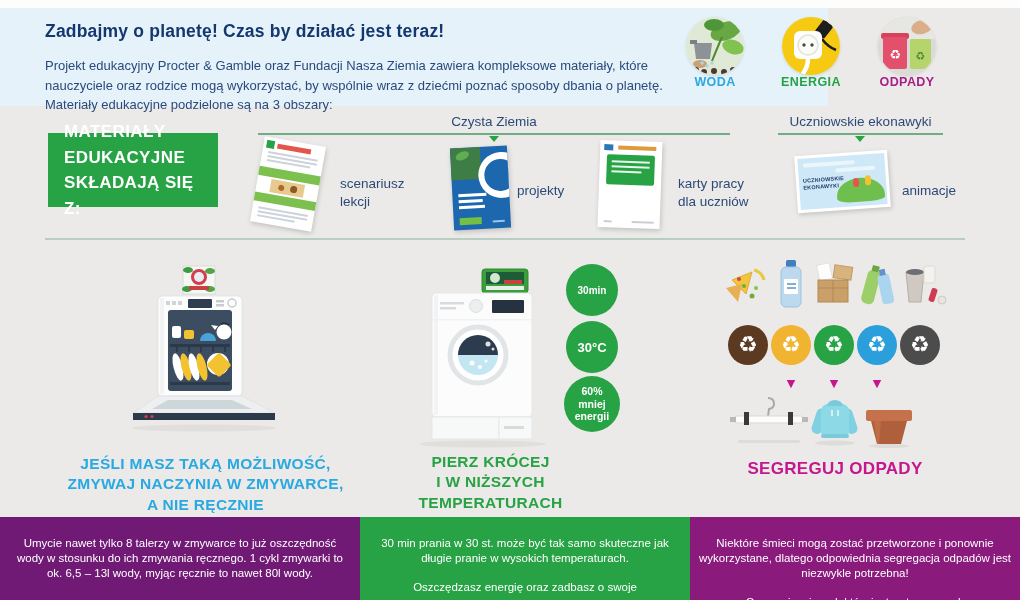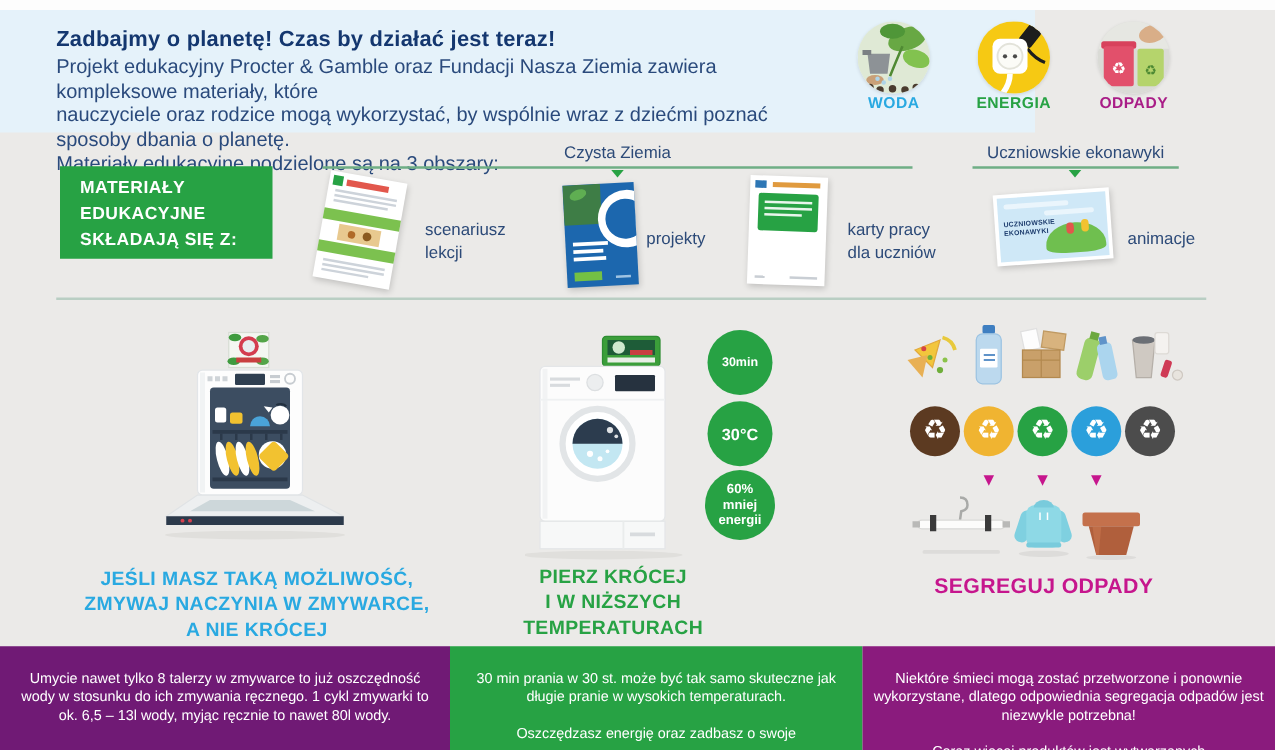--- a/index.html
+++ b/index.html
@@ -5,30 +5,30 @@
   html,body{margin:0;padding:0;}
   .page{position:relative;width:1020px;height:600px;overflow:hidden;background:#ebeae8;
         font-family:"Liberation Sans",sans-serif;}
   .abs{position:absolute;}
   .preline{white-space:pre-line;}
 
   
   #top-strip{left:0;top:0;width:1020px;height:8px;background:#fdfdfd;}
   #hero{left:0;top:8px;width:828px;height:98px;background:#e5f2fa;}
   #hero-title{left:45px;top:13px;margin:0;font-size:17.5px;font-weight:bold;color:#14376f;letter-spacing:.2px;}
-  #hero-body{left:45px;top:36px;margin:0;width:620px;font-size:16px;line-height:19.5px;color:#2a4a7c;}
+  #hero-body{left:45px;top:48px;margin:0;width:620px;font-size:13px;line-height:19.5px;color:#2a4a7c;}
   #areas{left:678px;top:9px;display:flex;gap:22px;}
   .area{width:74px;text-align:center;}
   .area-circle{width:58px;height:58px;border-radius:50%;overflow:hidden;margin:0 auto;box-shadow:0 1px 3px rgba(0,0,0,.12);}
   .area-label{display:block;margin-top:0;font-size:12.5px;font-weight:bold;letter-spacing:.4px;}
 
   
   #green-box{left:48px;top:133px;width:170px;height:74px;background:#27a244;color:#fff;
              display:flex;align-items:center;padding:0 16px;box-sizing:border-box;
-             font-size:14px;font-weight:bold;line-height:1.5;letter-spacing:.4px;}
+             font-size:17px;font-weight:bold;line-height:1.5;letter-spacing:.4px;}
   .grp-title{font-size:13.5px;color:#2c4a78;text-align:center;}
   #grp1-title{left:258px;top:114px;width:472px;}
   #grp2-title{left:778px;top:114px;width:165px;}
   .grp-line{height:1.5px;background:#6fae85;}
   #grp1-line{left:258px;top:133px;width:472px;}
   #grp2-line{left:778px;top:133px;width:165px;}
   .grp-tri{width:0;height:0;border-left:5px solid transparent;border-right:5px solid transparent;border-top:6px solid #27a244;}
   #grp1-tri{left:489px;top:136px;}
   #grp2-tri{left:855px;top:136px;}
   .doc-label{font-size:13.5px;color:#2c4a78;line-height:1.35;}
@@ -265,21 +265,21 @@
     <rect x="44" y="126" width="60" height="3" fill="#2b394a"></rect>
 
     <polygon points="32,140 116,140 149,157 7,157" fill="#edeff0" stroke="#e0e3e5"></polygon>
     <polygon points="42,144 106,144 126,153 26,153" fill="#cdd7da"></polygon>
     <rect x="7" y="157" width="142" height="7" fill="#2c3a4b"></rect>
     <circle cx="20" cy="160.5" r="1.6" fill="#d6404e"></circle>
       <circle cx="26" cy="160.5" r="1.6" fill="#d6404e"></circle>
   </svg>
   <h2 class="abs tip-heading preline" id="tip1" style="color:#29a9e1">JEŚLI MASZ TAKĄ MOŻLIWOŚĆ,
 ZMYWAJ NACZYNIA W ZMYWARCE,
-A NIE KRÓCEJ</h2>
+A NIE RĘCZNIE</h2>
 
   <svg class="abs" style="left:420px;top:260px;" width="150" height="190" viewBox="0 0 150 190">
     <ellipse cx="62" cy="184" rx="64" ry="3.5" fill="#e0dfdc"></ellipse>
 
     <g>
       <rect x="62" y="9" width="46" height="24" rx="3" fill="#3b9e3a" stroke="#2e8d33"></rect>
       <rect x="66" y="12" width="38" height="12" fill="#1e5c38"></rect>
       <circle cx="75" cy="18" r="5" fill="#cfe8cf"></circle>
       <rect x="84" y="20" width="18" height="4" fill="#c94040"></rect>
       <rect x="66" y="26" width="38" height="4" fill="#e8efe6"></rect>

